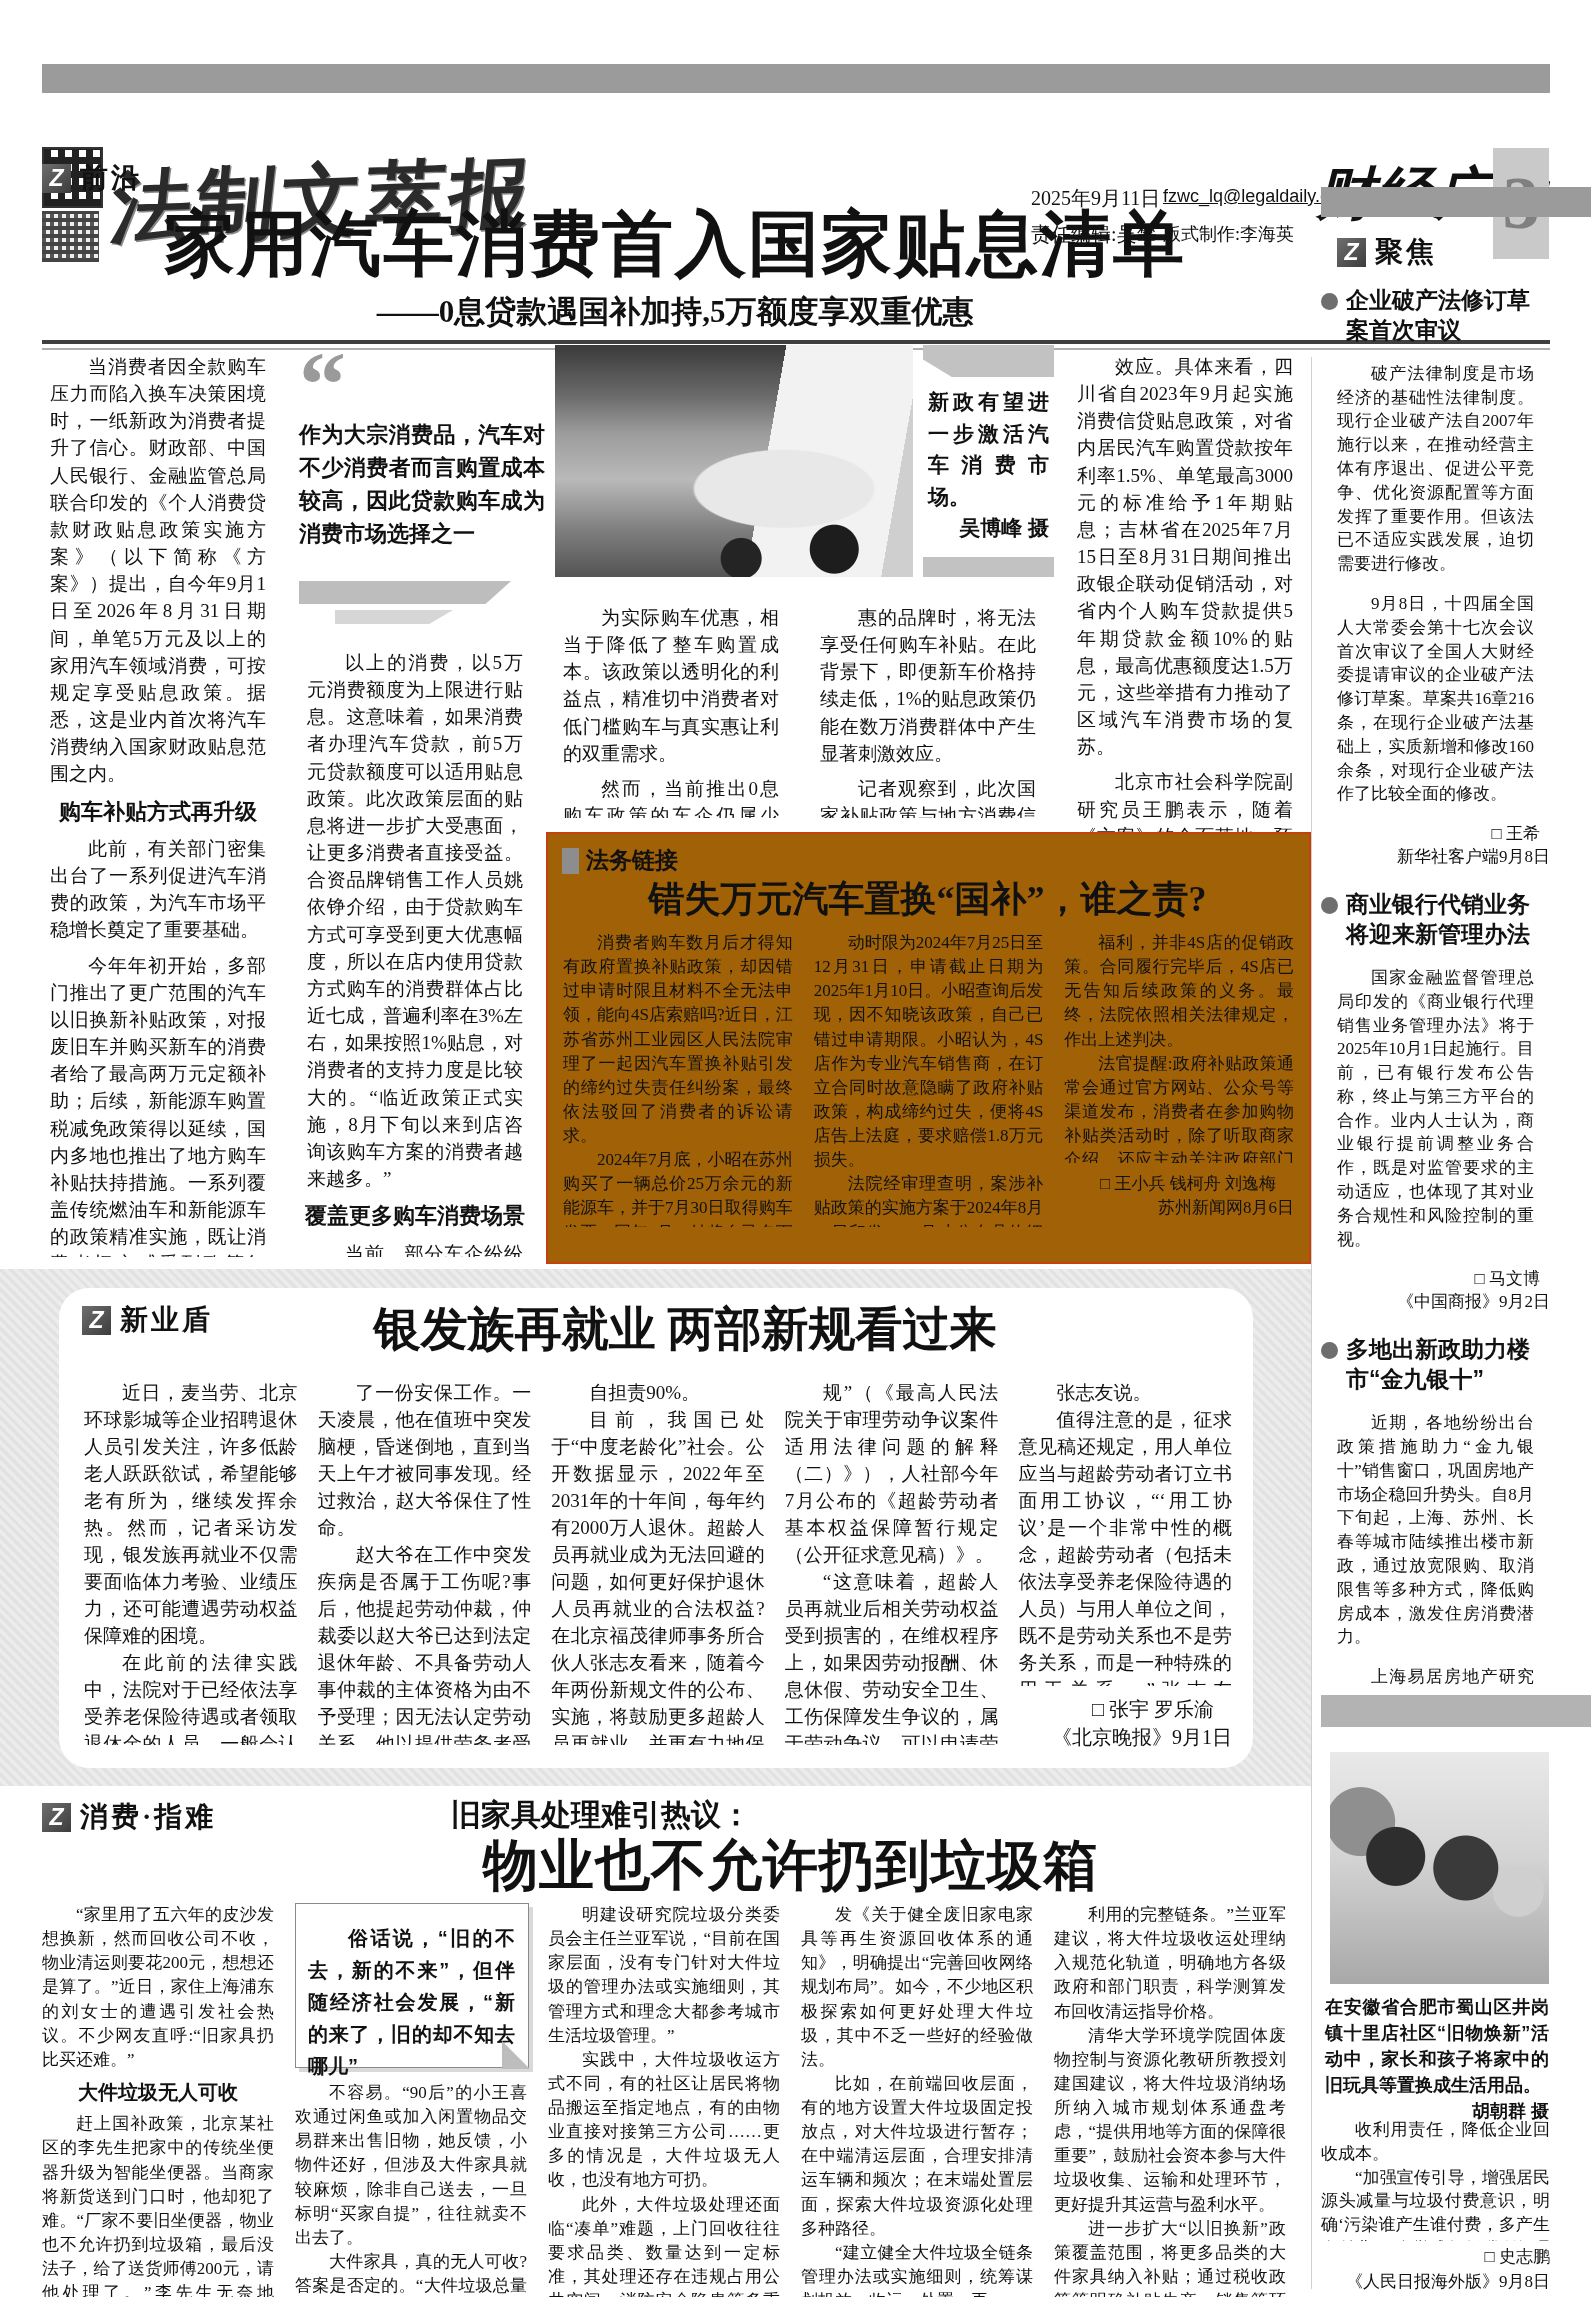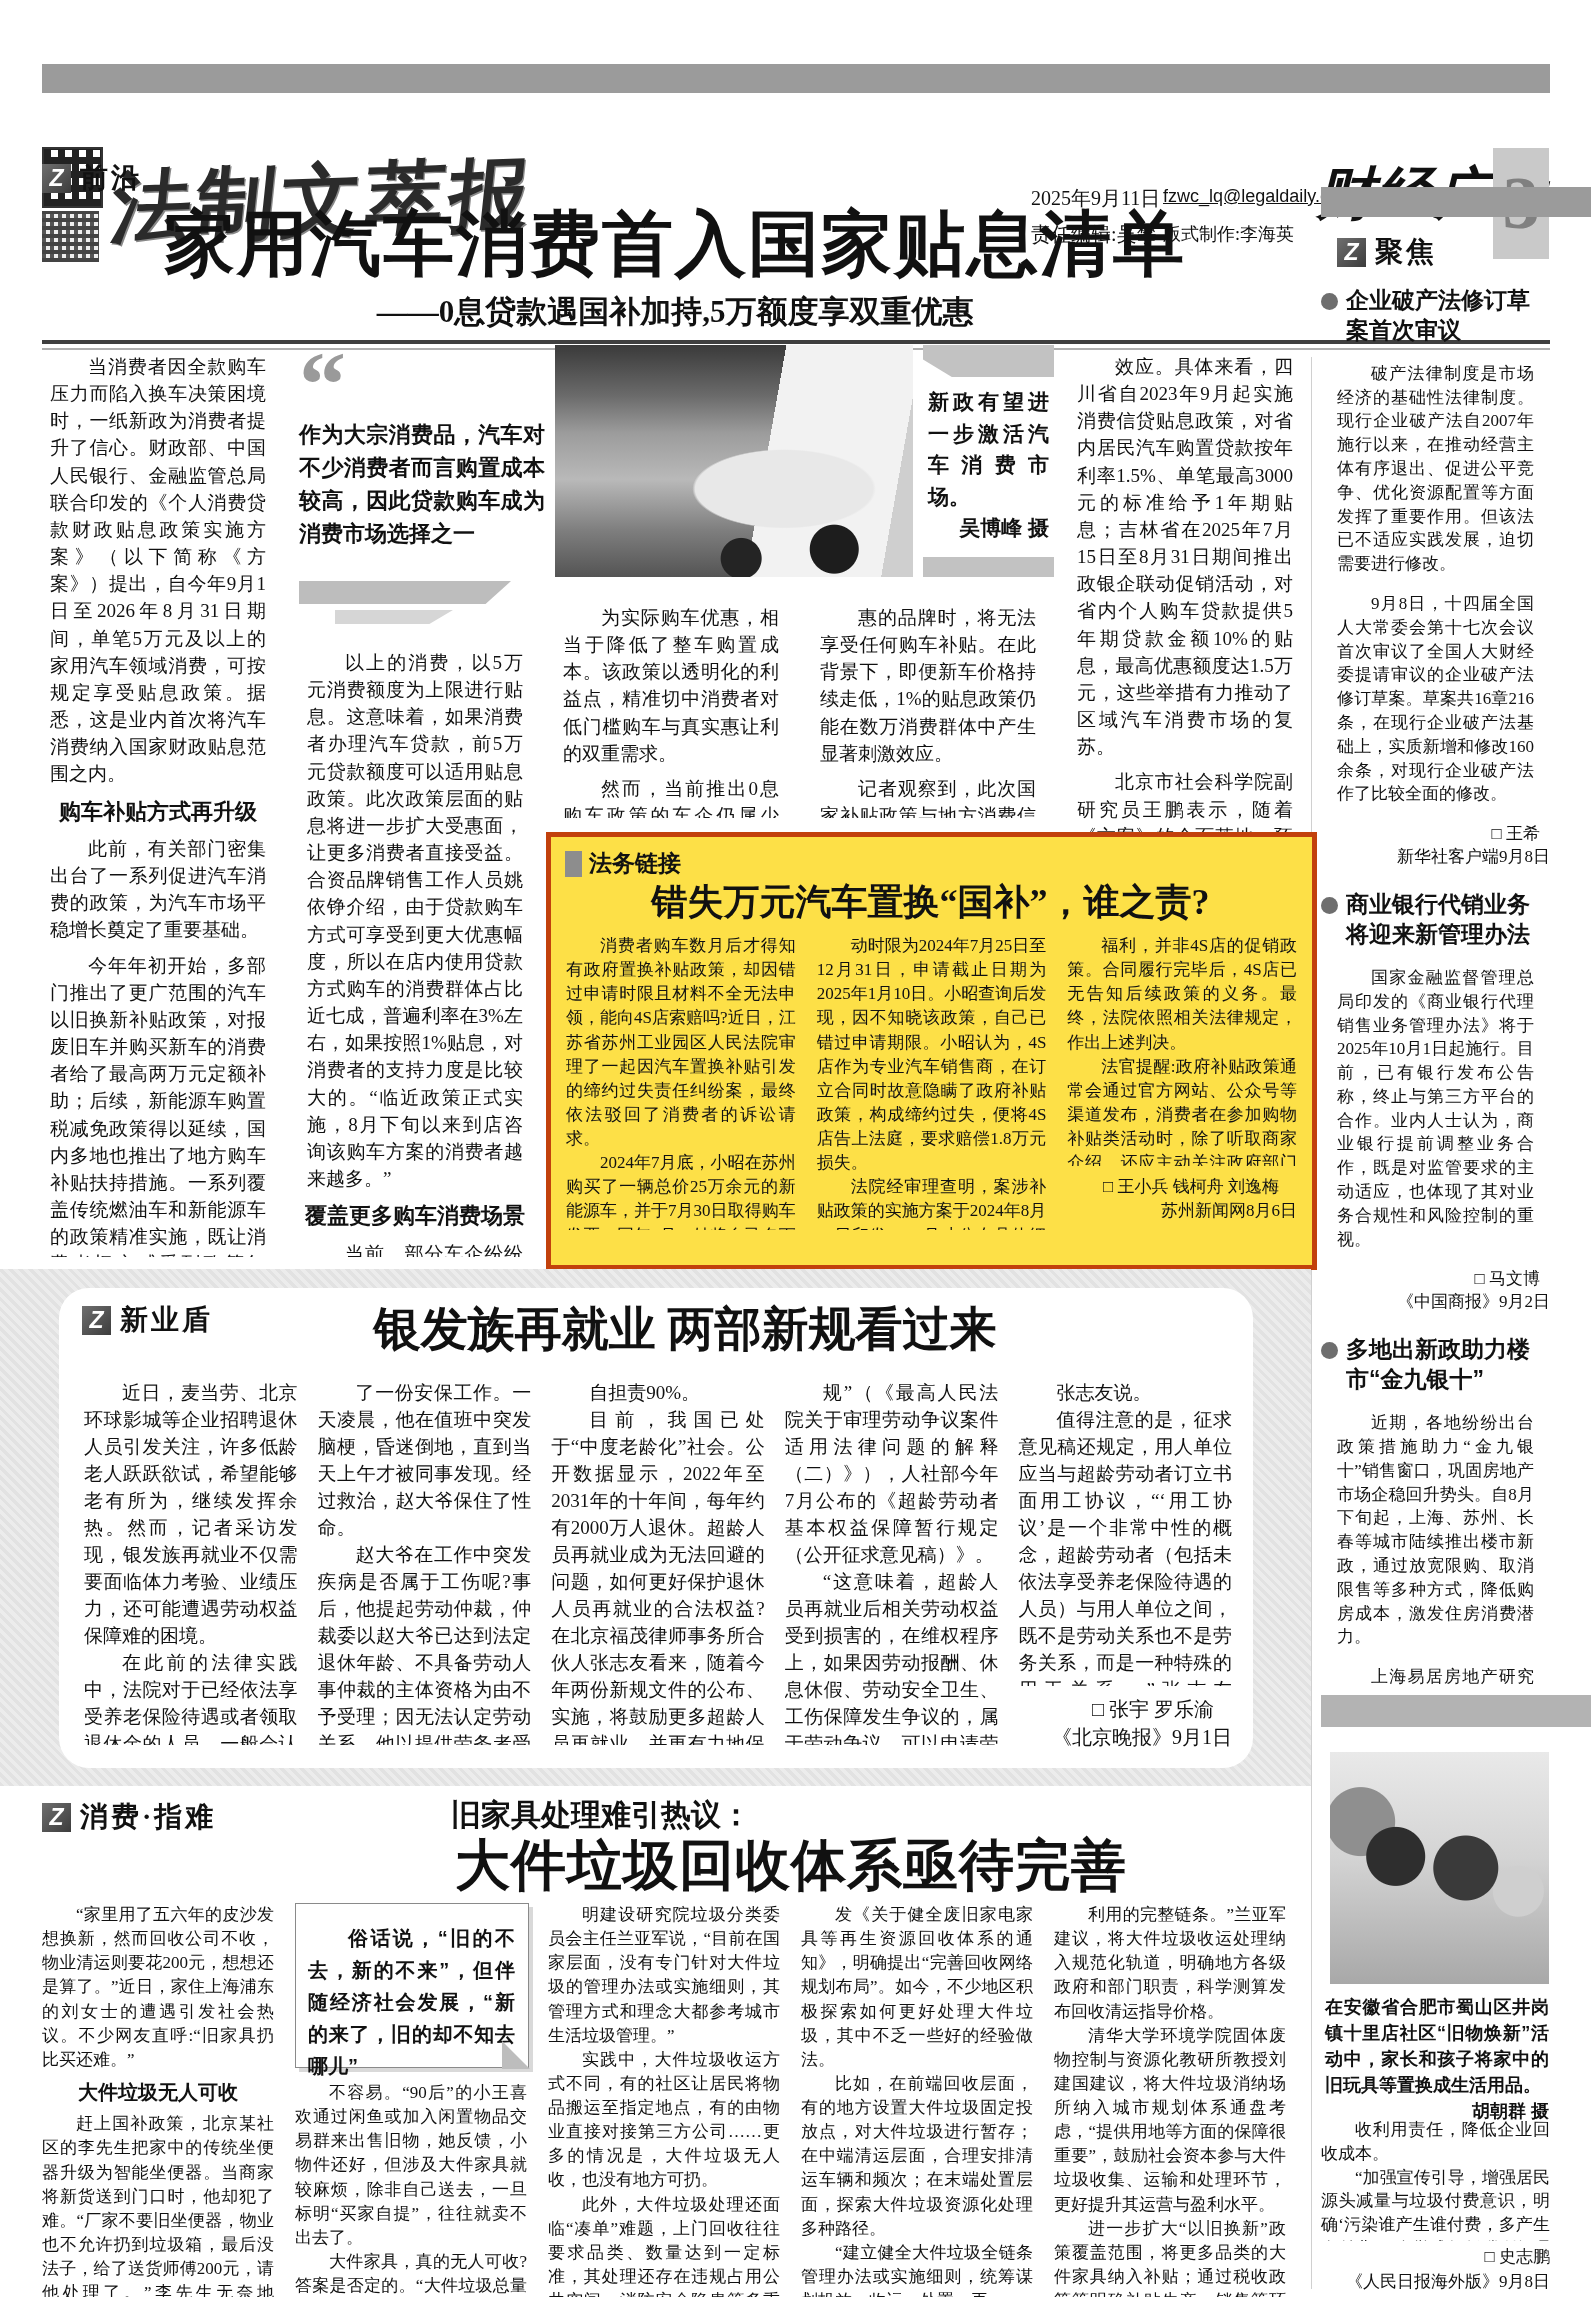--- a/index.html
+++ b/index.html
@@ -61,21 +61,21 @@
         linear-gradient(100deg, transparent 58%, #f2f2f2 58% 92%, #cfcfcf 92%),
         linear-gradient(180deg,#3a3a3a 0%,#6b6b6b 22%,#9c9c9c 38%,#b9b9b9 58%,#7e7e7e 80%,#545454 100%);}
   .cappanel{left:923px;top:345px;width:131px;height:232px;background:#fff;}
   .capdeco{position:absolute;left:0;top:0;width:131px;height:32px;background:#c2c2c2;
       clip-path:polygon(0 0,100% 0,100% 100%,22% 100%,0 45%);}
   .capdeco2{position:absolute;left:0;bottom:0;width:131px;height:20px;background:#c2c2c2;}
   .captext{position:absolute;left:5px;top:41px;width:121px;font-size:21px;line-height:1.5;
       font-weight:bold;font-family:"Liberation Sans","DejaVu Sans",sans-serif;text-align:justify;}
   .captext .cr{text-align:right;font-weight:bold;}
   
-  .fawubox{left:546px;top:832px;width:761px;height:428px;border:5px solid #c2410c;background:#fde047;}
+  .fawubox{left:546px;top:832px;width:761px;height:428px;border:2px solid #c2410c;background:#a16207;}
   .fawulabel{position:absolute;left:14px;top:11px;display:flex;align-items:center;gap:7px;}
   .graytab{width:17px;height:26px;background:#8d8d8d;}
   .fawulabel .t{font-size:23px;font-weight:bold;font-family:"Liberation Sans","DejaVu Sans",sans-serif;}
   .fawutitle{position:absolute;left:59px;top:41px;width:641px;text-align:center;
       font-size:36px;font-weight:900;}
   .fawucols{position:absolute;left:15px;top:97px;width:731px;display:flex;gap:21px;}
   .fawucol{width:230px;font-size:17px;line-height:1.42;text-align:justify;overflow:hidden;height:296px;}
   .fawucol p{margin:0;text-indent:2em;}
   .fawucol .tail{height:232px;overflow:hidden;}
   .fawubyl{font-size:17px;}
@@ -348,21 +348,21 @@
 
   </div>
   <div class="abs sidebyl">□ 史志鹏</div>
   <div class="abs sidesrc">《人民日报海外版》9月8日</div>
 
   <div class="abs seclabel conslabel">
     <span class="zbox">Z</span>
     <span class="t">消费·指难</span>
   </div>
   <div class="abs kicker">旧家具处理难引热议：</div>
-  <div class="abs constitle">大件垃圾回收体系亟待完善</div>
+  <div class="abs constitle">物业也不允许扔到垃圾箱</div>
 
   <div class="abs conscols">
     <div class="ccol">
       <p>“家里用了五六年的皮沙发想换新，然而回收公司不收，物业清运则要花200元，想想还是算了。”近日，家住上海浦东的刘女士的遭遇引发社会热议。不少网友直呼:“旧家具扔比买还难。”</p>
       <div class="sub">大件垃圾无人可收</div>
       <p>赶上国补政策，北京某社区的李先生把家中的传统坐便器升级为智能坐便器。当商家将新货送到门口时，他却犯了难。“厂家不要旧坐便器，物业也不允许扔到垃圾箱，最后没法子，给了送货师傅200元，请他处理了。”李先生无奈地说，“如果送货师傅再不搭理，我只能自己把它敲碎了扔掉。”</p>
 
     </div>
     <div class="ccol2wrap">
       <div class="consquote">

